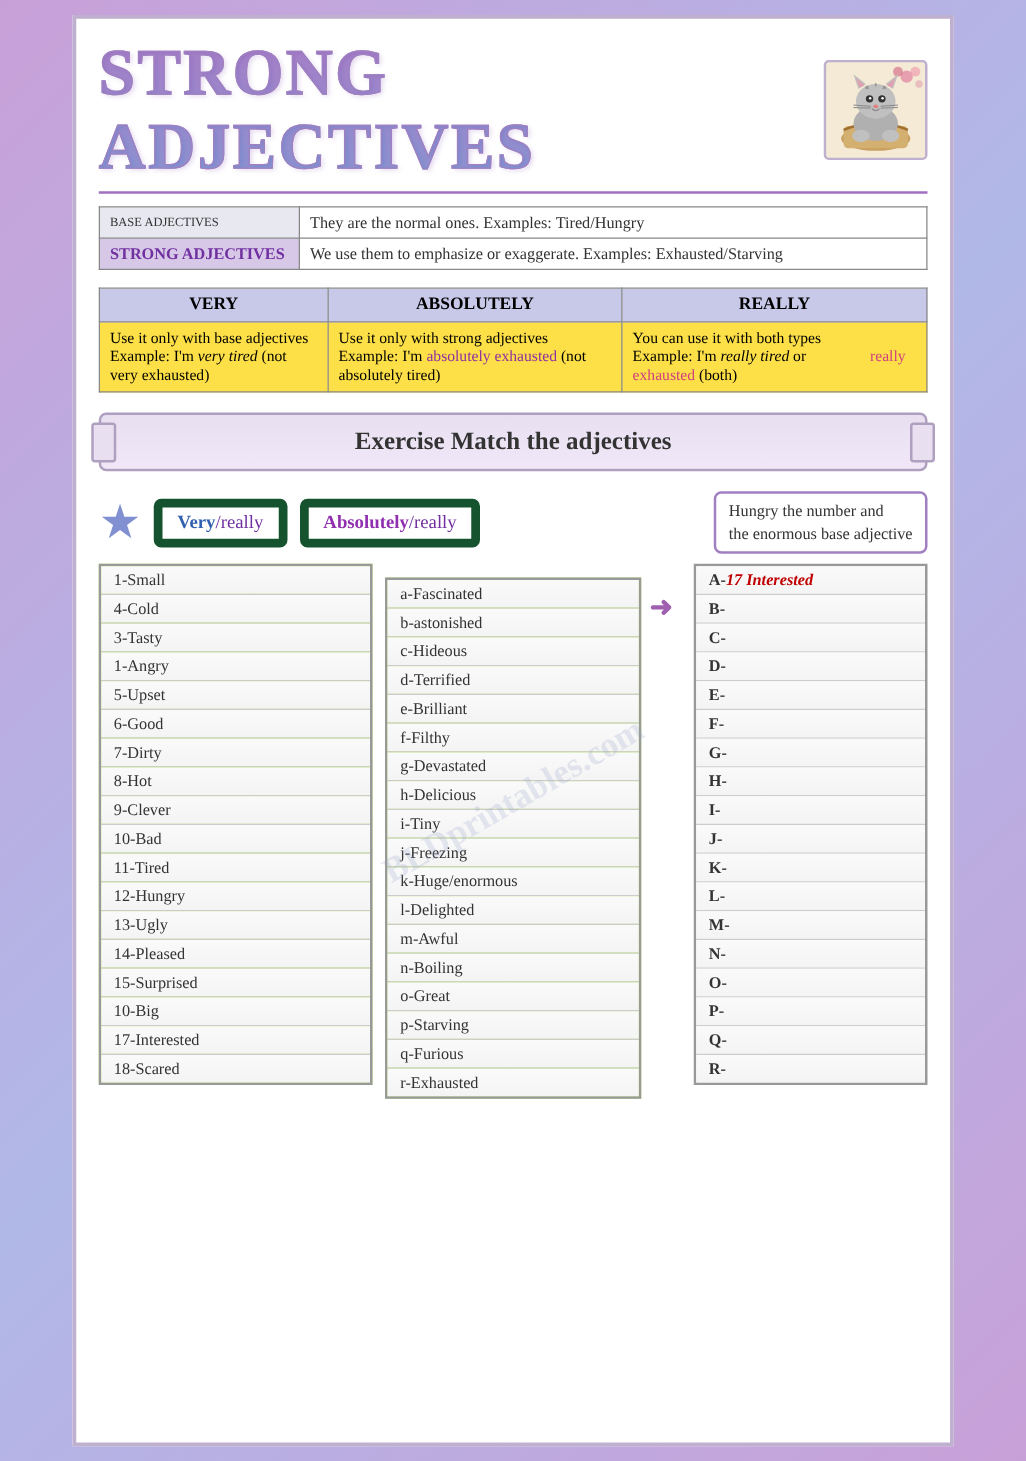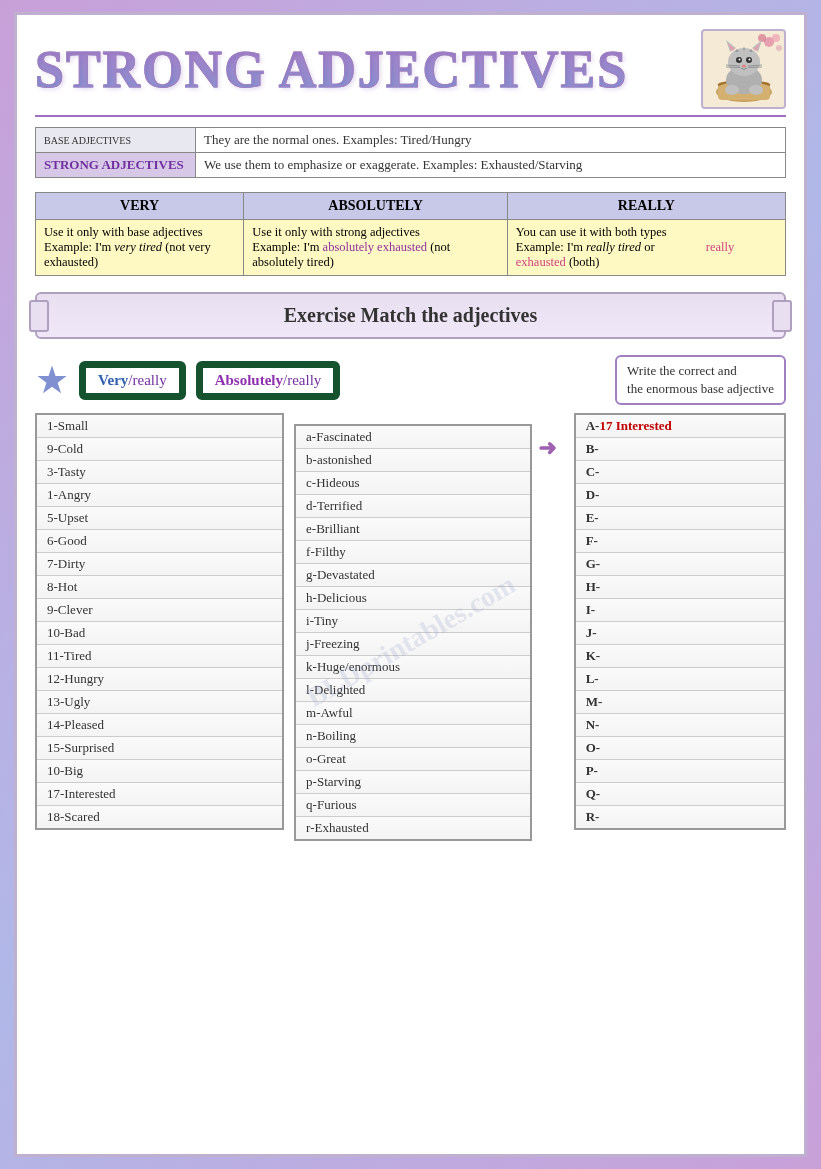--- a/index.html
+++ b/index.html
@@ -8,21 +8,21 @@
       min-height: 1169px;
       background: linear-gradient(135deg, #c8a0d8 0%, #b0b8e8 50%, #c8a0d8 100%);
       font-family: 'Comic Sans MS', 'Chalkboard SE', cursive;
       display: flex;
       justify-content: center;
       align-items: flex-start;
       padding: 12px;
     }
     .page {
       background: white;
-      width: 793px;
+      width: 705px;
       min-height: 1145px;
       border: 3px solid #c0b0d0;
       padding: 14px 18px;
       position: relative;
     }
 
     
     .title-section {
       display: flex;
       align-items: center;
@@ -105,21 +105,21 @@
       border: 1px solid #888;
       padding: 5px 8px;
       text-align: center;
       font-weight: bold;
       font-size: 14px;
     }
     .adverb-table td {
       border: 1px solid #888;
       padding: 5px 8px;
       vertical-align: top;
-      background: #fef9c3;
+      background: #fde047;
       font-size: 12.5px;
     }
     .purple-text { color: #9030a0; }
     .pink-text { color: #d04080; margin-left: 48px; }
 
     
     .exercise-banner {
       background: linear-gradient(180deg, #e8e0f0, #f0e8f8);
       border: 2px solid #b0a0c0;
       border-radius: 6px;
@@ -335,30 +335,30 @@
 
   <div class="labels-row">
     <div class="star">★</div>
     <div class="tag">
       <span class="tag-very"><strong>Very</strong></span><span class="tag-very"><span class="really">/really</span></span>
     </div>
     <div class="tag">
       <span class="tag-abs"><strong>Absolutely</strong></span><span class="tag-abs"><span class="really2">/really</span></span>
     </div>
     <div class="tag-write">
-      <span>Write the correct and</span><br>
+      <span>Hungry the number and</span><br>
       <span>the enormous base adjective</span>
     </div>
   </div>
 
   <div class="columns-row">
 
     <div class="list-box" id="base-list-container">
         <div class="list-item">1-Small</div>
-        <div class="list-item">9-Cold</div>
+        <div class="list-item">4-Cold</div>
         <div class="list-item">3-Tasty</div>
         <div class="list-item">1-Angry</div>
         <div class="list-item">5-Upset</div>
         <div class="list-item">6-Good</div>
         <div class="list-item">7-Dirty</div>
         <div class="list-item">8-Hot</div>
         <div class="list-item">9-Clever</div>
         <div class="list-item">10-Bad</div>
         <div class="list-item">11-Tired</div>
         <div class="list-item">12-Hungry</div>
@@ -392,21 +392,21 @@
           <div class="list-item">r-Exhausted</div>
         </div>
 
       <div style="display:flex; flex-direction:column; justify-content:flex-start; padding-top: 4px; align-items:center; width:32px;">
         <div style="height:14px;"></div>
         <div style="color:#a060b0; font-size:22px; font-weight:bold; line-height:1.5;">➜</div>
       </div>
     </div>
 
     <div class="answer-box" id="answer-container">
-        <div class="answer-item first-answer"><span class="answer-num">A-</span><strong style="color:#c00000;">17 Interested</strong></div>
+        <div class="answer-item first-answer"><span class="answer-num">A-</span><strong style="color:#c00000;font-style:italic;">17 Interested</strong></div>
         <div class="answer-item"><span class="answer-num">B-</span></div>
         <div class="answer-item"><span class="answer-num">C-</span></div>
         <div class="answer-item"><span class="answer-num">D-</span></div>
         <div class="answer-item"><span class="answer-num">E-</span></div>
         <div class="answer-item"><span class="answer-num">F-</span></div>
         <div class="answer-item"><span class="answer-num">G-</span></div>
         <div class="answer-item"><span class="answer-num">H-</span></div>
         <div class="answer-item"><span class="answer-num">I-</span></div>
         <div class="answer-item"><span class="answer-num">J-</span></div>
         <div class="answer-item"><span class="answer-num">K-</span></div>

